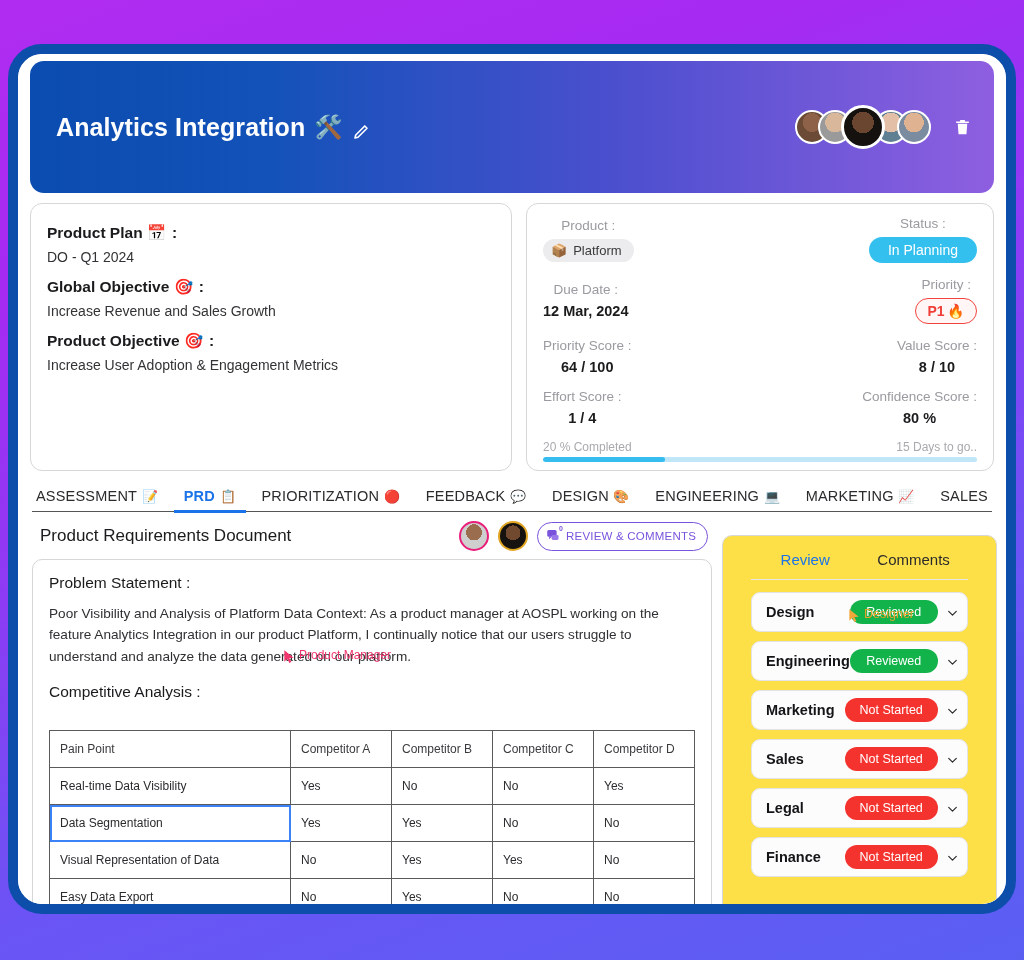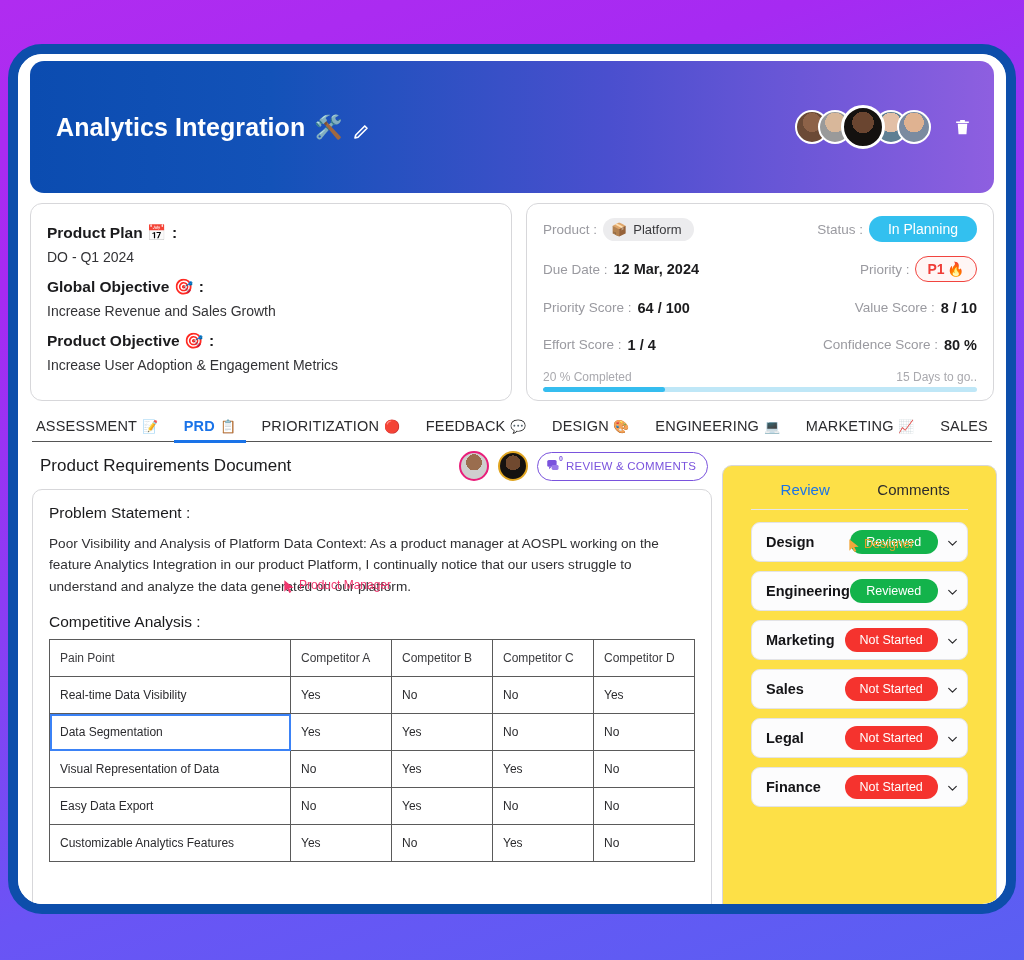--- a/index.html
+++ b/index.html
@@ -99,21 +99,21 @@
 
   
   .kv-row {
     display: flex;
     align-items: center;
     justify-content: space-between;
     margin-bottom: 14px;
     min-height: 23px;
   }
   .kv-row:last-of-type { margin-bottom: 10px; }
-  .kv { display: flex; align-items: center; gap: 6px; }
+  .kv { display: flex; align-items: center; gap: 6px; flex-direction: column; }
   .kv .k { color: #9a9aa0; font-size: 13.5px; }
   .kv .v { color: #1b1b1d; font-size: 14.5px; font-weight: 600; }
   .chip-product {
     background: #ececee;
     border-radius: 13px;
     padding: 4px 12px 4px 8px;
     font-size: 13px;
     color: #3a3a3d;
     display: flex; align-items: center; gap: 6px;
   }
@@ -204,21 +204,21 @@
   .doc-card {
     border: 1px solid #d7d7da;
     border-radius: 10px;
     padding: 14px 16px 18px 16px;
     background: #fff;
     height: 444px;
     position: relative;
   }
   .sec-h { font-size: 15.5px; color: #1b1b1d; margin-bottom: 11px; }
   .sec-p { font-size: 13.6px; color: #303033; line-height: 1.58; }
-  .sec-h2 { font-size: 15.5px; color: #1b1b1d; margin: 16px 0 8px 0; }
+  .sec-h2 { font-size: 15.5px; color: #1b1b1d; margin: 16px 0 29px 0; }
 
   table.cmp { border-collapse: collapse; width: 645px; table-layout: fixed; }
   table.cmp td, table.cmp th {
     border: 1px solid #5a5a5a;
     font-size: 12px;
     color: #2b2b2e;
     text-align: left;
     padding: 11px 10px;
     font-weight: normal;
     height: 37px;

